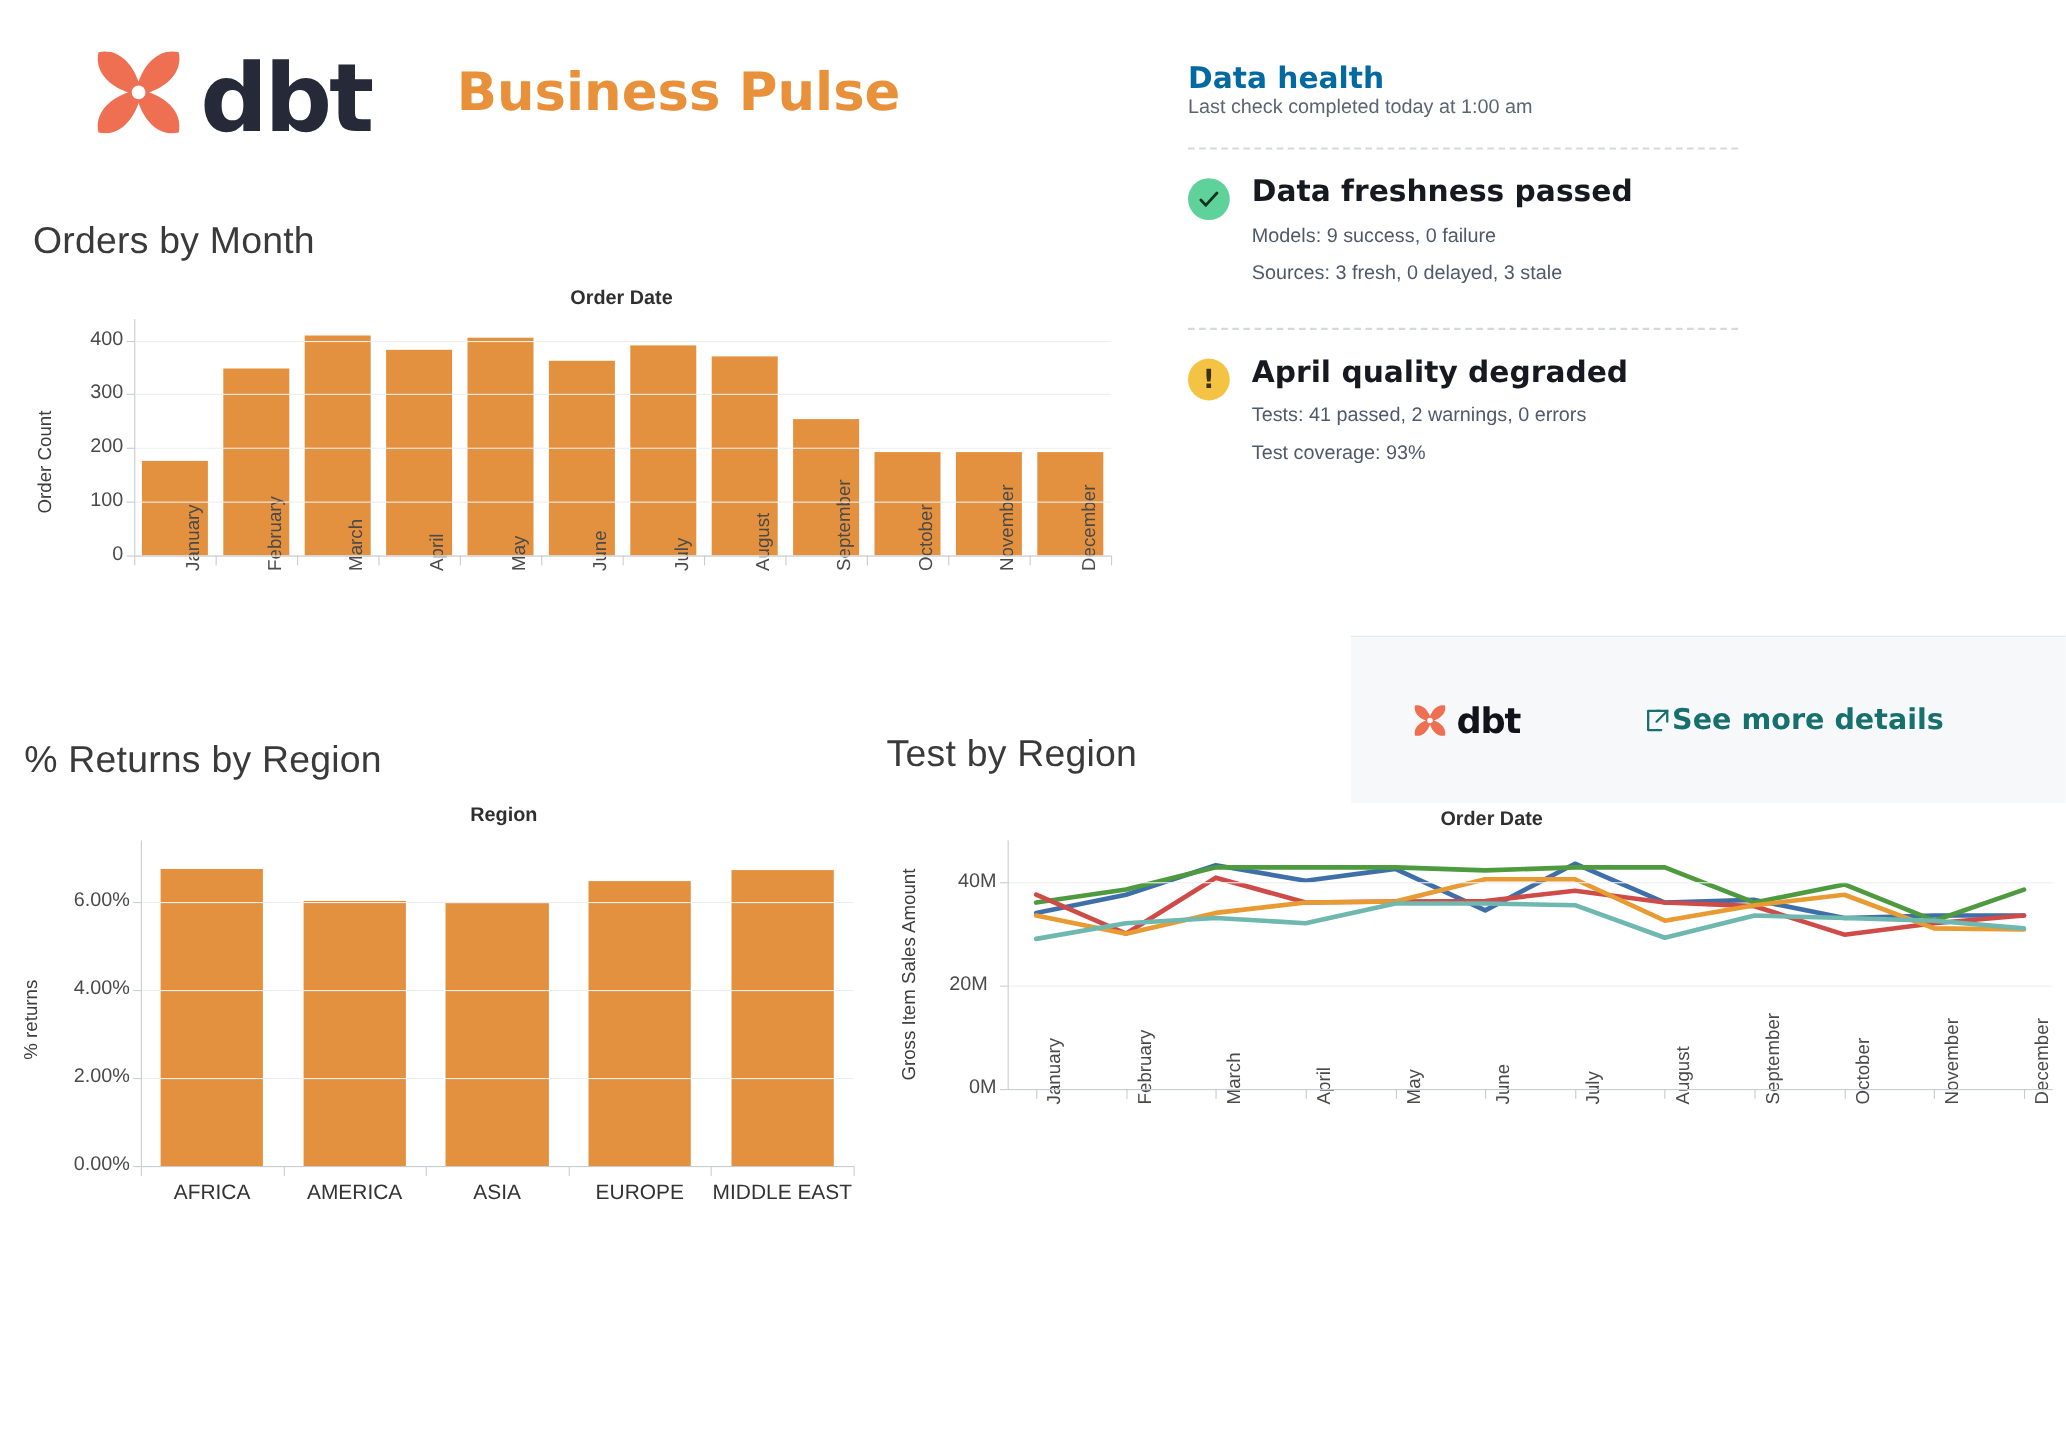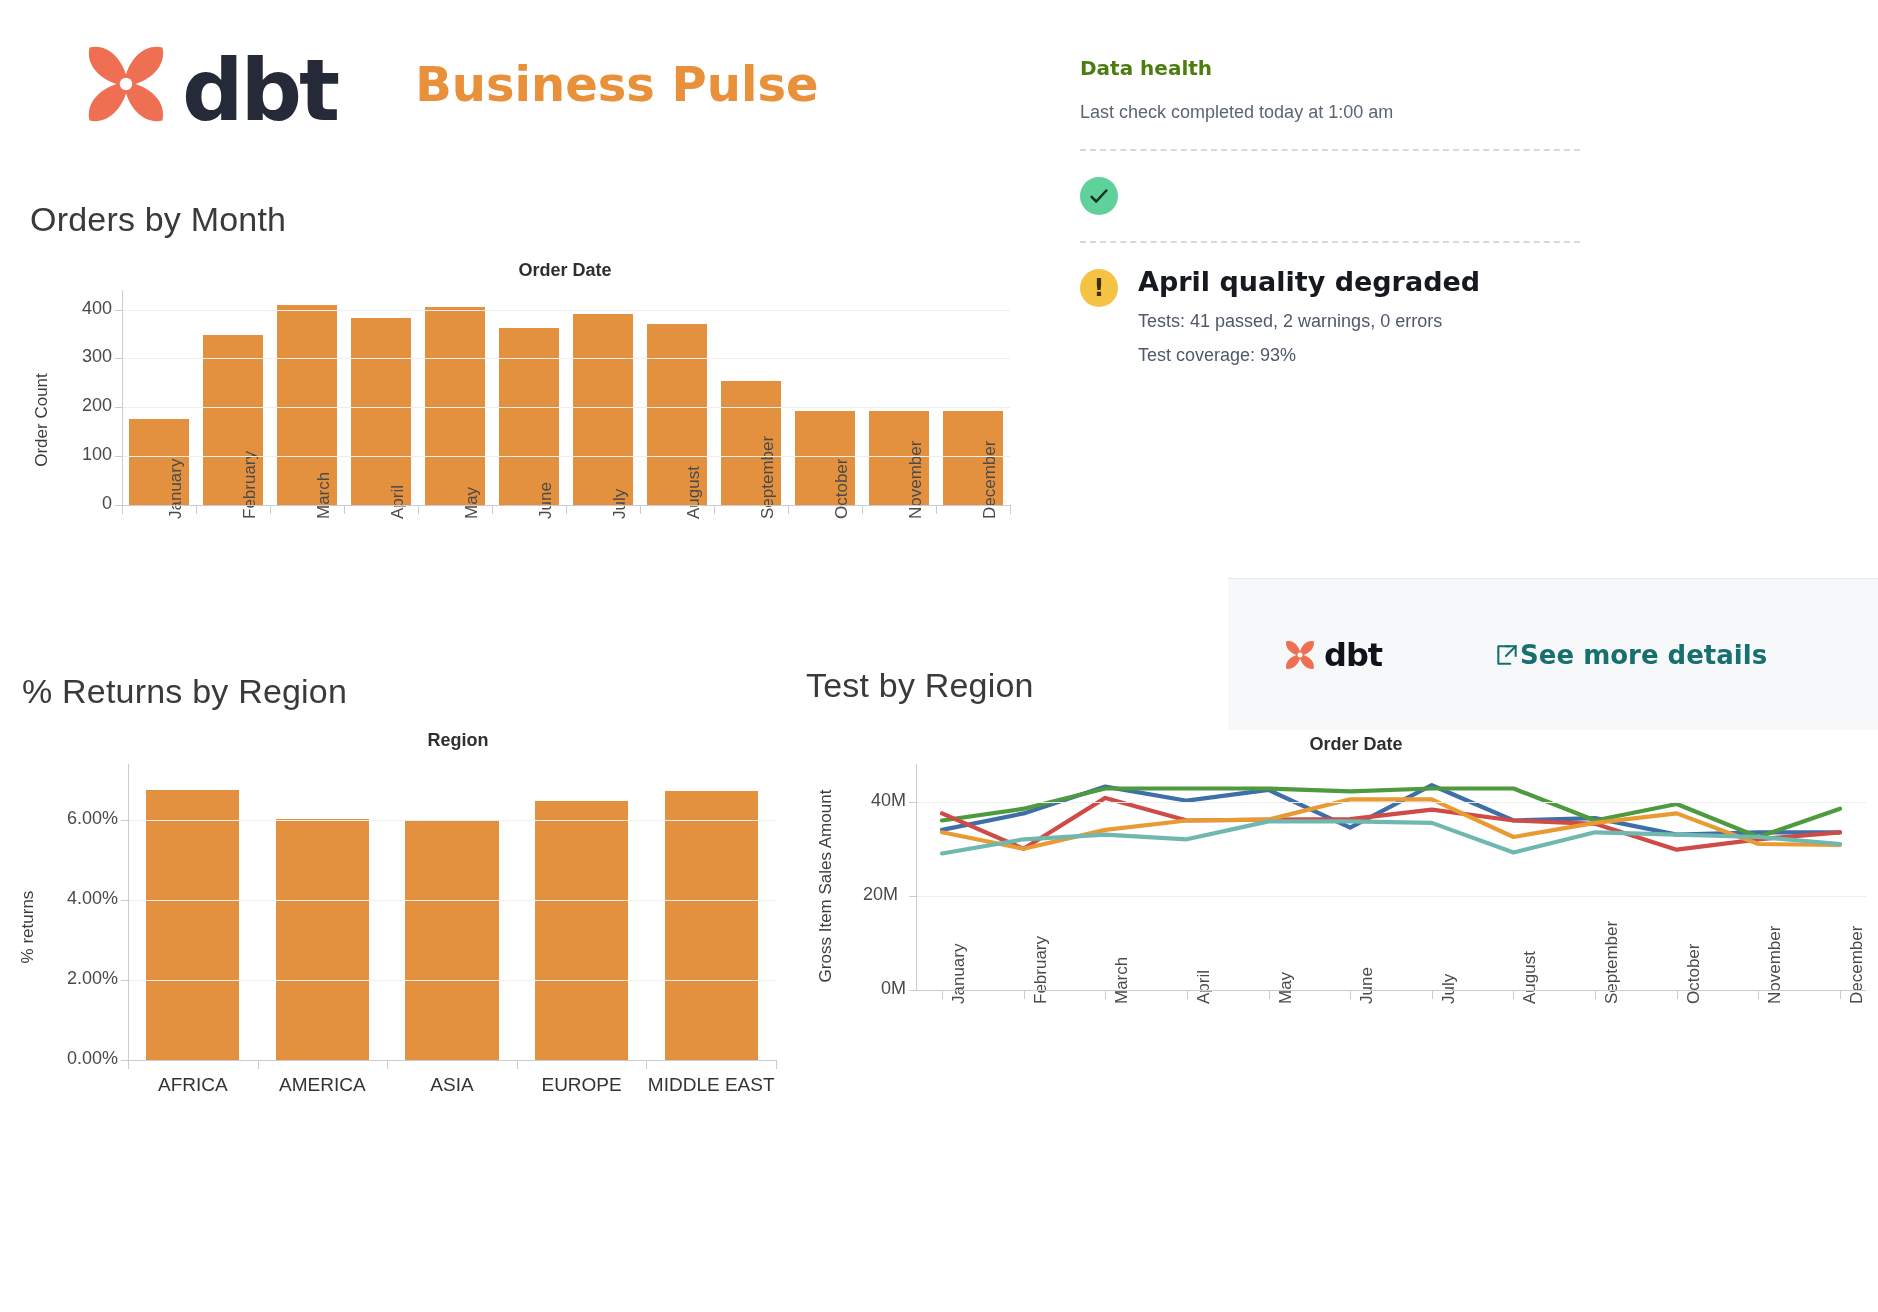--- a/index.html
+++ b/index.html
@@ -36,23 +36,23 @@
   .axis-line { position: absolute; background: #c9ccd0; }
   .bar { position: absolute; background: #e4913f; }
   .tick-mark { position: absolute; width: 1px; background: #c9ccd0; }
   .xlab-rot { position: absolute; font-size: 17px; color: #4a4a4a;
               transform-origin: left top; white-space: nowrap; }
   .xlab-flat { position: absolute; font-size: 19px; color: #333; white-space: nowrap;
                text-align: center; }
 
   
   .health { position: absolute; left: 1080px; top: 56px; width: 500px; }
-  .health h2 { margin: 0; font-size: 20px; font-weight: 700; color: #4d7c0f;
+  .health h2 { margin: 0; font-size: 27px; font-weight: 700; color: #0369a1;
                font-family: "DejaVu Sans", sans-serif; }
-  .health .subtle { margin-top: 22px; font-size: 18px; color: #5b6572; }
+  .health .subtle { font-size: 18px; color: #5b6572; }
   .dashrule { border-top: 2px dashed #d5d9de; margin: 26px 0 24px 0; }
   .hrow { display: flex; gap: 20px; align-items: flex-start; }
   .badge { flex: 0 0 auto; width: 38px; height: 38px; border-radius: 50%;
            display: flex; align-items: center; justify-content: center; margin-top: 2px; }
   .badge.ok { background: #5fd19a; }
   .badge.warn { background: #f5c344; }
   .badge svg { display: block; }
   .bang { font-size: 24px; font-weight: 700; color: #3c3000; line-height: 1;
           font-family: "DejaVu Sans", sans-serif; }
   .hrow .htitle { font-size: 27px; font-weight: 700; color: #16191f;
@@ -255,20 +255,27 @@
     <div class="subtle">Last check completed today at 1:00 am</div>
 
     <div class="dashrule"></div>
 
     <div class="hrow">
       <div class="badge ok">
         <svg width="22" height="22" viewBox="0 0 24 24" fill="none" stroke="#14321f" stroke-width="2.8" stroke-linecap="round" stroke-linejoin="round">
           <polyline points="4,13 9,18 20,6"></polyline>
         </svg>
       </div>
+      <div>
+        <div class="htitle">Data freshness passed</div>
+        <div class="hlines">
+          <div>Models: 9 success, 0 failure</div>
+          <div>Sources: 3 fresh, 0 delayed, 3 stale</div>
+        </div>
+      </div>
     </div>
 
     <div class="dashrule"></div>
 
     <div class="hrow">
       <div class="badge warn">
         <span class="bang">!</span>
       </div>
       <div>
         <div class="htitle">April quality degraded</div>

